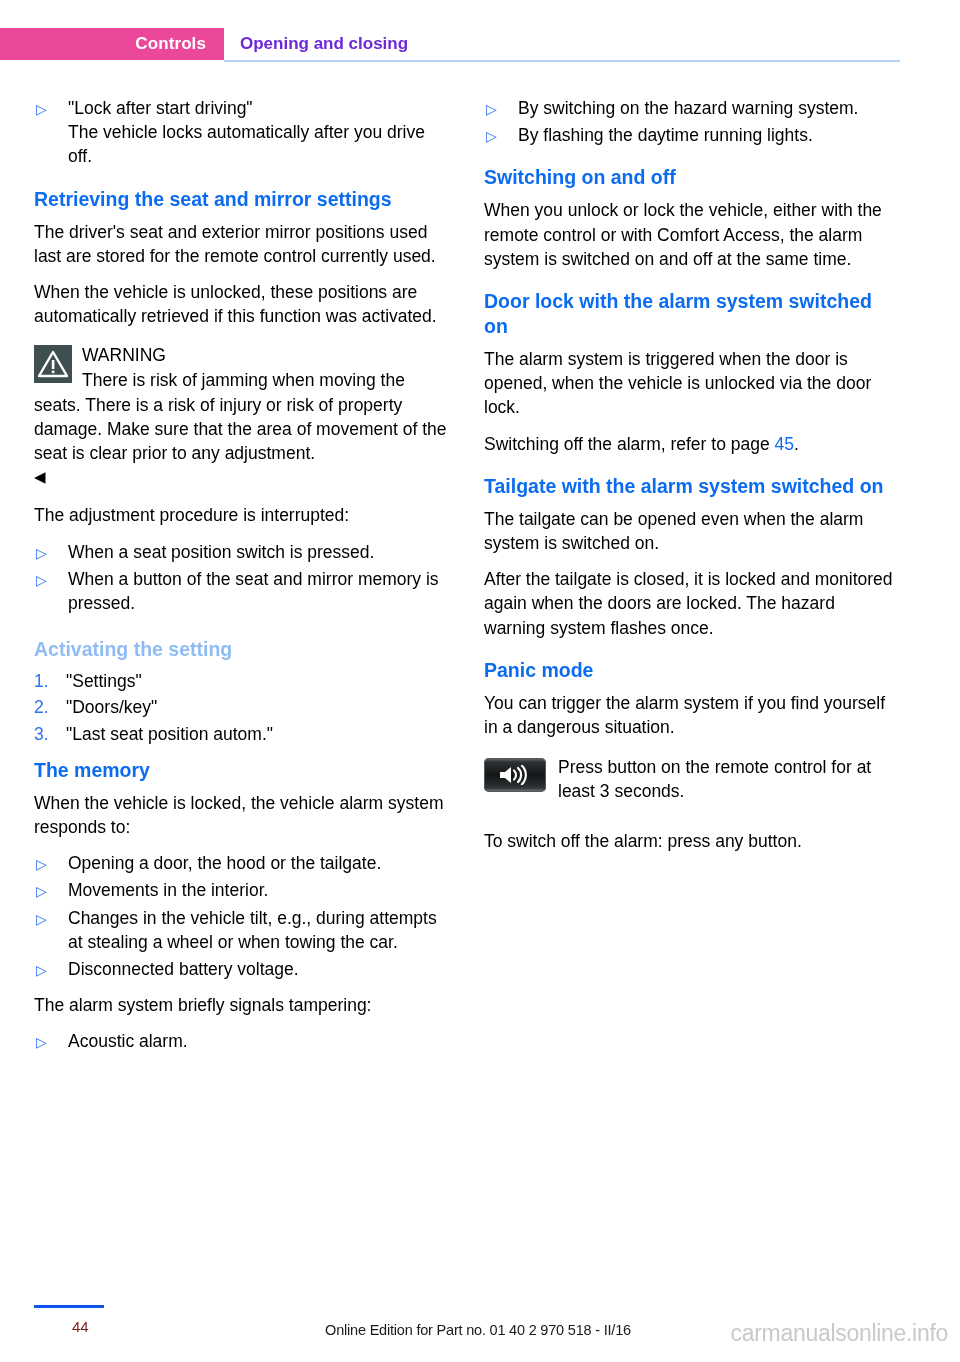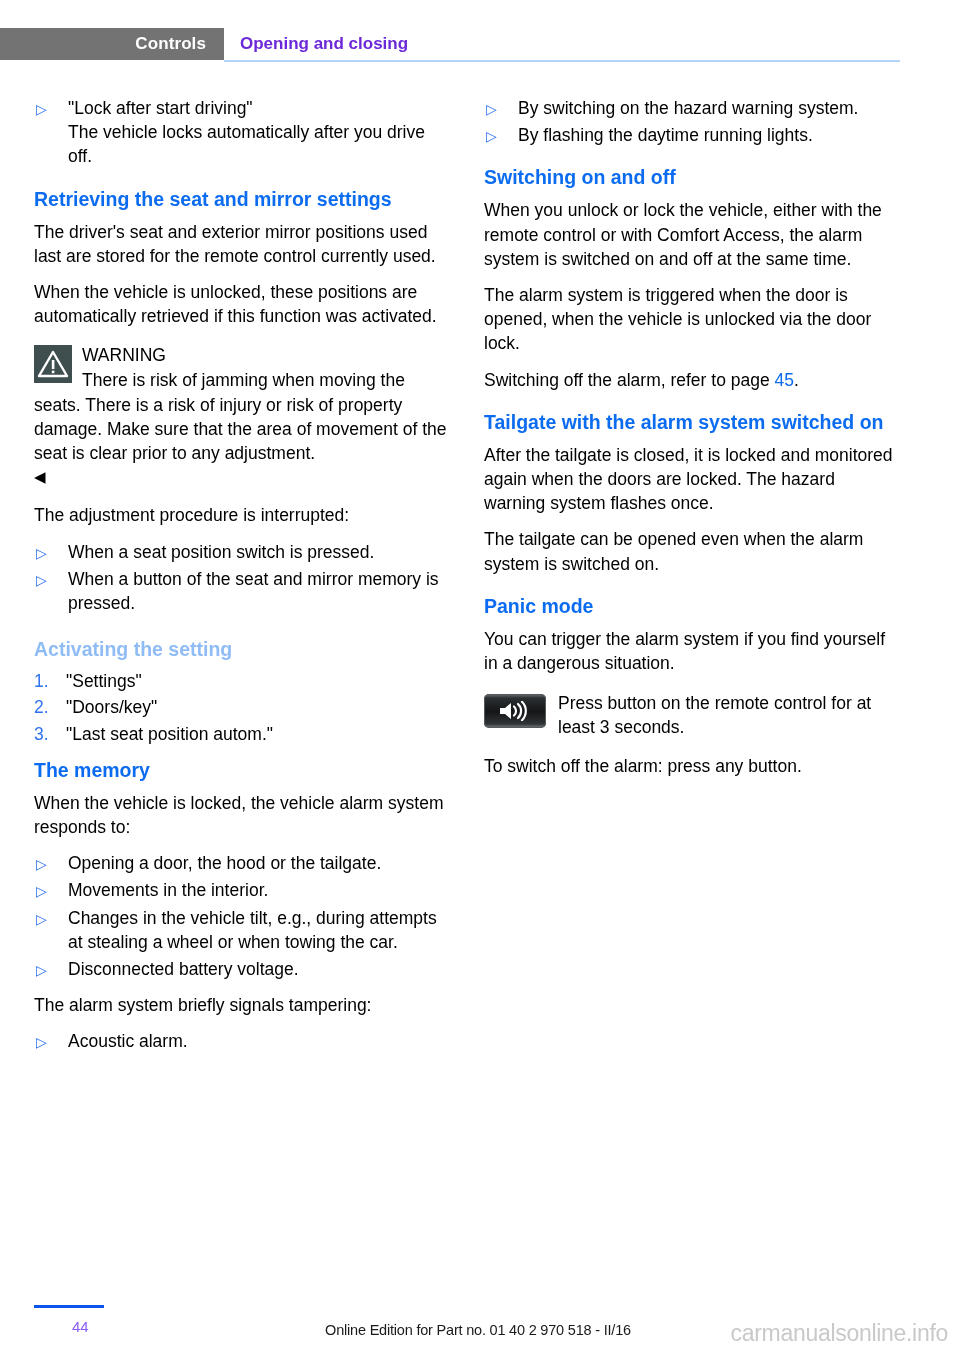--- a/index.html
+++ b/index.html
@@ -24,21 +24,21 @@
     left: 0;
     width: 960px;
     height: 34px;
   }
   .header-tab {
     position: absolute;
     left: 0;
     top: 0;
     width: 224px;
     height: 32px;
-    background: #737373;
+    background: #ec4899;
     box-sizing: border-box;
   }
   .header-tab-label {
     position: absolute;
     right: 18px;
     top: 6px;
     color: #ffffff;
     font-size: 17px;
     font-weight: bold;
     letter-spacing: 0.1px;
@@ -155,21 +155,21 @@
   .warning-title {
     display: block;
     font-size: 17.5px;
     line-height: 26px;
   }
   .warning-text { display: block; }
   .warn-end { font-size: 15px; vertical-align: 1px; }
 
   
   .remote-block {
-    margin: 16px 0 14px 0;
+    margin: 16px 0 25px 0;
     font-size: 17.5px;
     line-height: 24.2px;
     overflow: hidden;
   }
   .remote-btn {
     float: left;
     width: 62px;
     height: 34px;
     margin: 3px 12px 4px 0;
     border-radius: 5px;
@@ -187,21 +187,21 @@
     top: 1305px;
     width: 70px;
     height: 3px;
     background: #0c55ec;
   }
   .page-number {
     position: absolute;
     left: 72px;
     top: 1318px;
     font-size: 15px;
-    color: #8b5cf6;
+    color: #7f1d1d;
   }
   .footer-edition {
     position: absolute;
     left: 0;
     top: 1322px;
     width: 956px;
     text-align: center;
     font-size: 14.5px;
     color: #1a1a1a;
     letter-spacing: -0.2px;
@@ -319,26 +319,27 @@
     </li>
     <li>
       <span class="tri-marker">▷</span>
       <span>By flashing the daytime running lights.</span>
     </li>
   </ul>
 
   <h2 class="h-sec">Switching on and off</h2>
   <p class="body-text">When you unlock or lock the vehicle, either with the remote control or with Comfort Access, the alarm system is switched on and off at the same time.</p>
 
+  <h2 class="h-sec">Door lock with the alarm system switched on</h2>
   <p class="body-text">The alarm system is triggered when the door is opened, when the vehicle is unlocked via the door lock.</p>
   <p class="body-text"><span>Switching off the alarm, refer to page </span><span class="pageref">45</span><span>.</span></p>
 
   <h2 class="h-sec">Tailgate with the alarm system switched on</h2>
+  <p class="body-text">The tailgate can be opened even when the alarm system is switched on.</p>
   <p class="body-text">After the tailgate is closed, it is locked and monitored again when the doors are locked. The hazard warning system flashes once.</p>
-  <p class="body-text">The tailgate can be opened even when the alarm system is switched on.</p>
 
   <h2 class="h-sec">Panic mode</h2>
   <p class="body-text">You can trigger the alarm system if you find yourself in a dangerous situation.</p>
 
   <div class="remote-block">
     <div class="remote-btn">
       <svg width="34" height="20" viewBox="0 0 34 20" aria-hidden="true">
         <polygon points="2,7 7,7 13,2 13,18 7,13 2,13" fill="#ffffff"></polygon>
         <path d="M16,5.5 A6,6 0 0 1 16,14.5" fill="none" stroke="#ffffff" stroke-width="2.2" stroke-linecap="round"></path>
         <path d="M20,3 A9.5,9.5 0 0 1 20,17" fill="none" stroke="#ffffff" stroke-width="2.2" stroke-linecap="round"></path>

